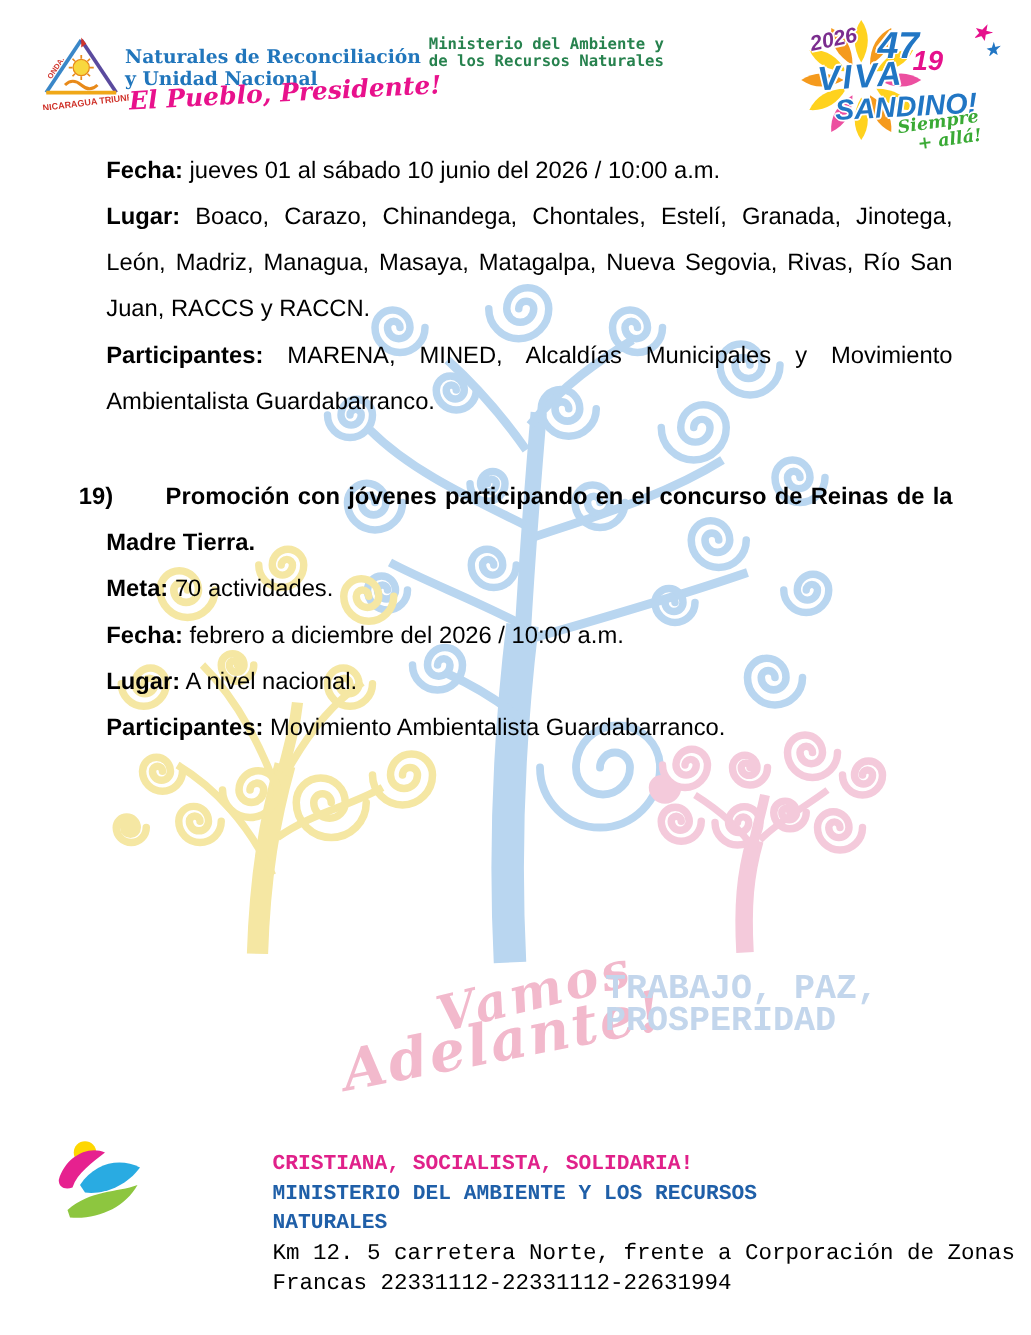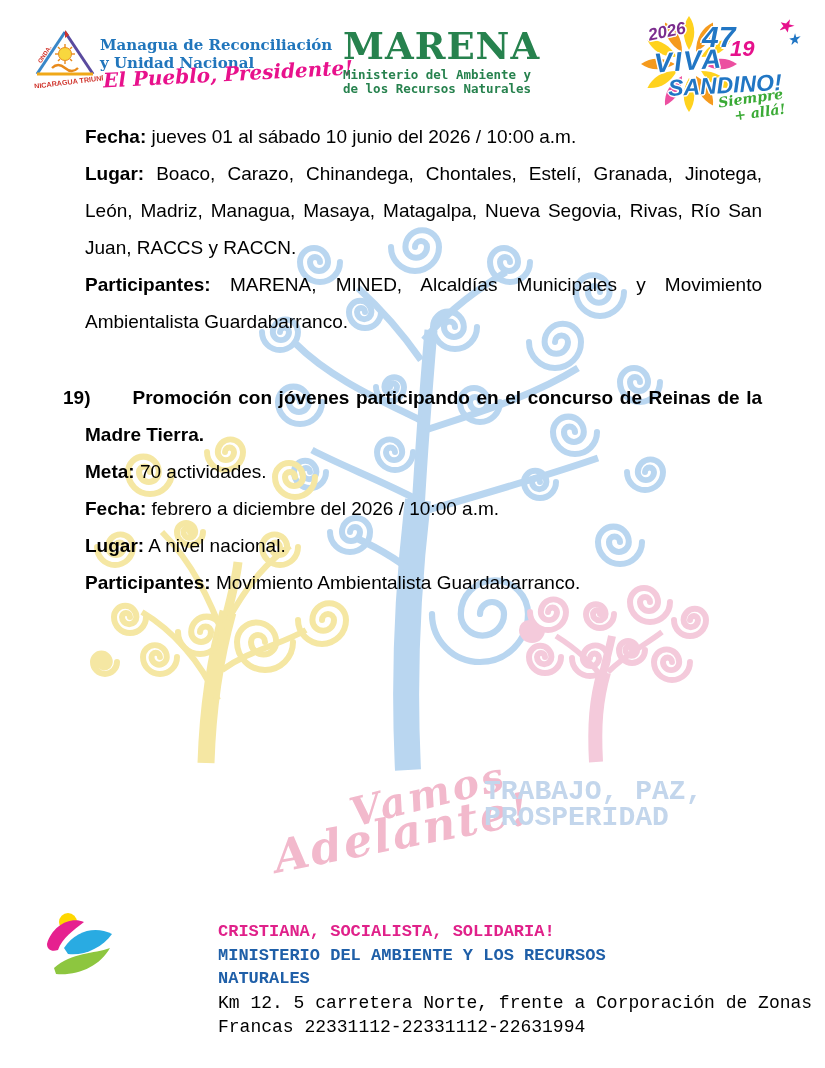--- a/index.html
+++ b/index.html
@@ -149,27 +149,26 @@
         <line x1="42" y1="31" x2="44" y2="33"></line>
       <line x1="44" y1="19" x2="42" y2="21"></line>
         <line x1="32" y1="31" x2="30" y2="33"></line>
     </g>
     <path d="M24,40 Q30,34 37,40 T50,40" stroke="#e88a1a" stroke-width="2.4" fill="none"></path>
     <text x="10" y="34" font-size="6" font-weight="bold" fill="#d0342c" transform="rotate(-57 13 32)" font-family="Liberation Sans,sans-serif">ONDA.</text>
     <text x="6" y="57" font-size="7.2" font-weight="bold" fill="#d0342c" transform="rotate(-7 37 55)" font-family="Liberation Sans,sans-serif">NICARAGUA TRIUNFA!</text>
   </svg>
 
   <div class="abs hdr-gov-text">
-    <div>Managua de Reconciliación</div>
+    <div>Naturales de Reconciliación</div>
     <div>y Unidad Nacional</div>
   </div>
   <span class="abs hdr-gov-slogan">El Pueblo, Presidente!</span>
 
   <div class="abs marena">
-    <div class="marena-title">MARENA</div>
     <div class="marena-sub">
       <div>Ministerio del Ambiente y</div>
       <div>de los Recursos Naturales</div>
     </div>
   </div>
 
   <div class="abs anniv">
     <svg class="abs" style="left:2px;top:2px;" width="115" height="100" viewBox="0 0 115 100">
       <defs>
           <path id="petal" d="M0,-14 C7,-26 7,-38 0,-48 C-7,-38 -7,-26 0,-14 Z"></path>

